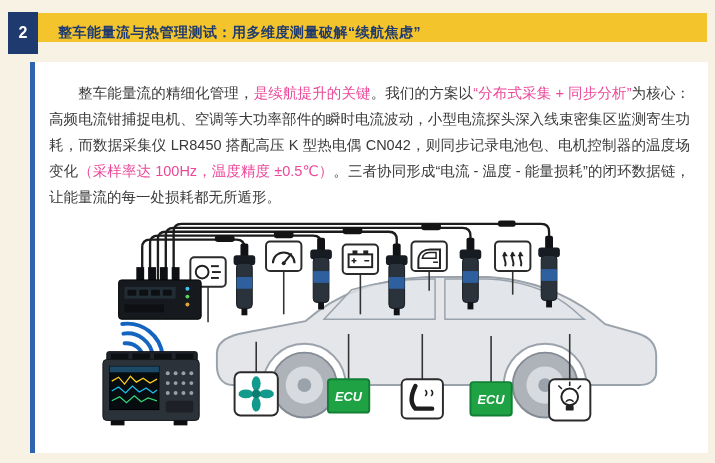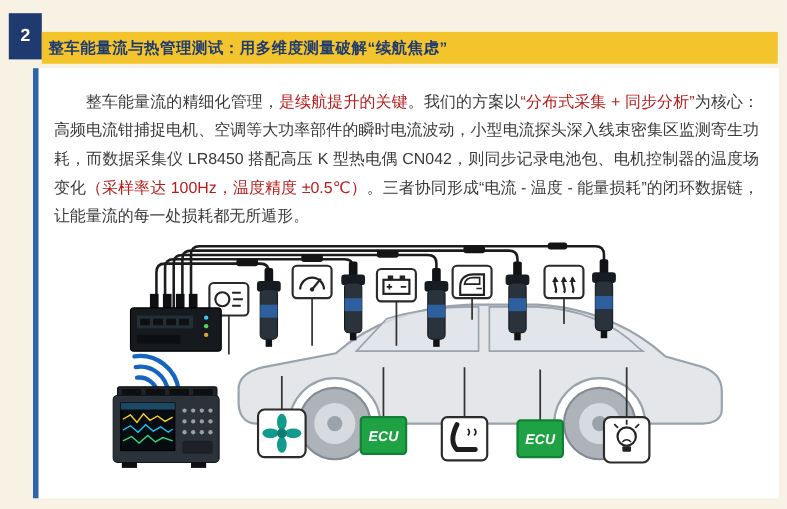--- a/index.html
+++ b/index.html
@@ -11,33 +11,33 @@
     position:relative;width:715px;height:463px;background:#f8f2e4;overflow:hidden;
   }
   .header{
     position:absolute;top:12px;left:8px;right:8px;display:flex;align-items:flex-start;
   }
   .badge{
     width:30px;height:42px;background:#1e3a6e;color:#fff;font-weight:bold;font-size:16px;
     display:flex;align-items:center;justify-content:center;flex:0 0 auto;
   }
   .titlebar{
-    flex:1;height:29px;background:#f4c42d;display:flex;align-items:center;
-    padding-left:6px;margin-top:17px;
+    flex:1;height:29px;background:#f4c42d;display:flex;align-items:flex-end;
+    padding-left:20px;margin-top:1px;
   }
   .title{color:#1e3a6e;font-weight:bold;font-size:14px;letter-spacing:.5px;}
   .panel{
     position:absolute;left:30px;right:7px;top:62px;bottom:10px;background:#ffffff;
     border-left:5px solid #2e64ad;
   }
   .para{
     margin:18px 18px 0 14px;font-size:14.5px;line-height:26px;color:#3a3a3a;
     text-indent:2em;text-align:justify;
   }
-  .seg.red{color:#b91c1c;}
+  .seg.red{color:#ec4899;}
   .diagram{margin:8px 0 0 62px;width:570px;font-style:italic;}
   svg text.ecu{
     font-family:"Liberation Sans",sans-serif;font-weight:bold;fill:#ffffff;
     font-size:13px;text-anchor:middle;
   }
 </style>
 </head>
 <body>
 
 <div class="page">

